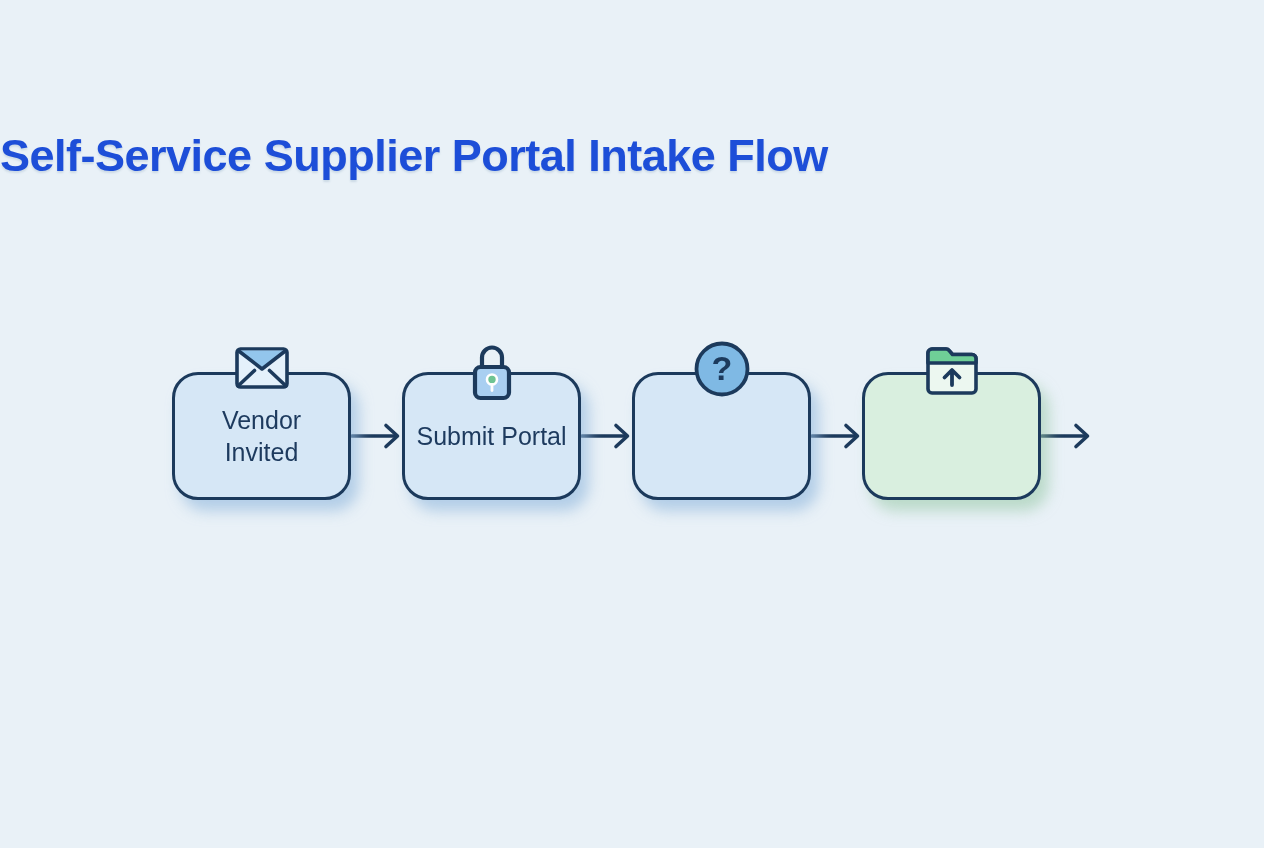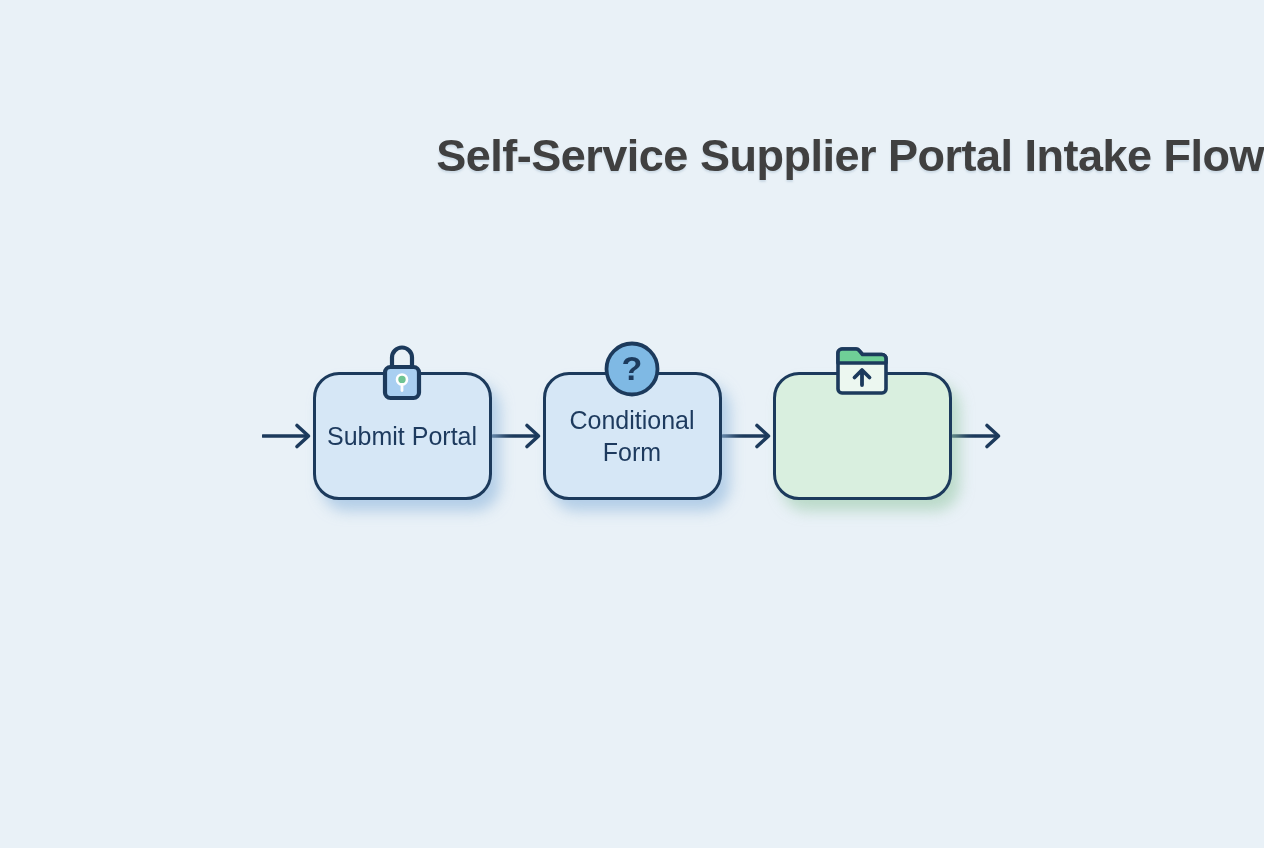--- a/index.html
+++ b/index.html
@@ -12,25 +12,25 @@
     position: relative;
     overflow: hidden;
     background: #e9f1f7;
     font-family: "Liberation Sans", sans-serif;
   }
   .title {
     position: absolute;
     top: 130px;
     left: 0;
     width: 100%;
-    text-align: right;
+    text-align: left;
     font-size: 45px;
     font-weight: 700;
     letter-spacing: -0.5px;
-    color: #404040;
+    color: #1d4ed8;
     text-shadow: 0 2px 2px rgba(120,150,180,0.25);
   }
   .flow-row {
     position: absolute;
     top: 372px;
     left: 0;
     width: 100%;
     display: flex;
     justify-content: center;
     align-items: center;
@@ -77,20 +77,31 @@
     line-height: 0;
   }
 </style>
 </head>
 <body>
 
 <div class="title">Self-Service Supplier Portal Intake Flow</div>
 
 <div class="flow-row">
 
+  <div class="step-box blue">
+    <span class="step-icon icon-mid">
+      <svg width="56" height="44" viewBox="0 0 56 44">
+        <rect x="3" y="3" width="50" height="38" rx="3.5" fill="#e4f1fb" stroke="#1c3a5c" stroke-width="3.6"></rect>
+        <path d="M4 4.5 L28 23 L52 4.5 Z" fill="#93c6ec"></path>
+        <path d="M3.5 4 L28 23 L52.5 4" fill="none" stroke="#1c3a5c" stroke-width="3.6" stroke-linejoin="round"></path>
+        <path d="M4 40 L20.5 24.5 M52 40 L35.5 24.5" fill="none" stroke="#1c3a5c" stroke-width="3.6" stroke-linecap="round"></path>
+      </svg>
+    </span>
+    <div class="step-label">Vendor Invited</div>
+  </div>
 
   <span class="arrow-connector">
     <svg width="51" height="28" viewBox="0 0 51 28">
       <path d="M1 14 H45" stroke="#1c3a5c" stroke-width="3.6" stroke-linecap="round"></path>
       <path d="M35 3.5 L46.5 14 L35 24.5" fill="none" stroke="#1c3a5c" stroke-width="3.6" stroke-linecap="round" stroke-linejoin="round"></path>
     </svg>
   </span>
 
   <div class="step-box blue">
     <span class="step-icon icon-tall">
@@ -111,21 +122,20 @@
     </svg>
   </span>
 
   <div class="step-box blue">
     <span class="step-icon icon-tall">
       <svg width="58" height="58" viewBox="0 0 58 58">
         <circle cx="29" cy="29" r="25.5" fill="#7fb9e4" stroke="#1c3a5c" stroke-width="3.8"></circle>
         <text x="29" y="39.5" font-family="Liberation Sans, sans-serif" font-size="34" font-weight="bold" fill="#1c3a5c" text-anchor="middle">?</text>
       </svg>
     </span>
-    <div class="step-label">Conditional Form</div>
   </div>
 
   <span class="arrow-connector">
     <svg width="51" height="28" viewBox="0 0 51 28">
       <path d="M1 14 H45" stroke="#1c3a5c" stroke-width="3.6" stroke-linecap="round"></path>
       <path d="M35 3.5 L46.5 14 L35 24.5" fill="none" stroke="#1c3a5c" stroke-width="3.6" stroke-linecap="round" stroke-linejoin="round"></path>
     </svg>
   </span>
 
   <div class="step-box green">

